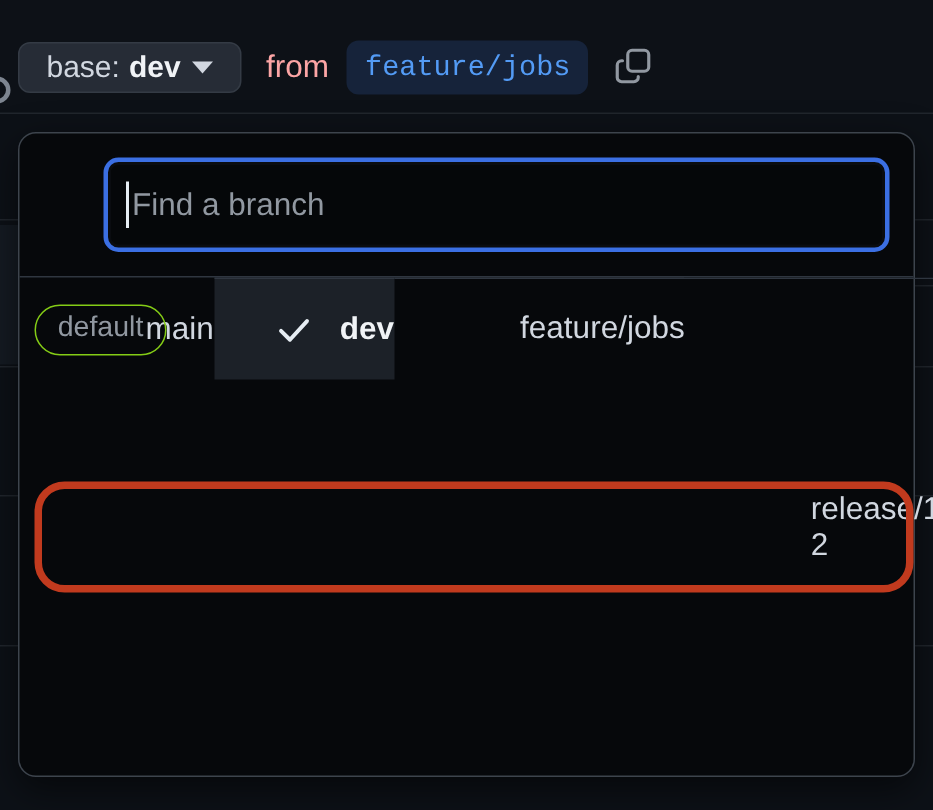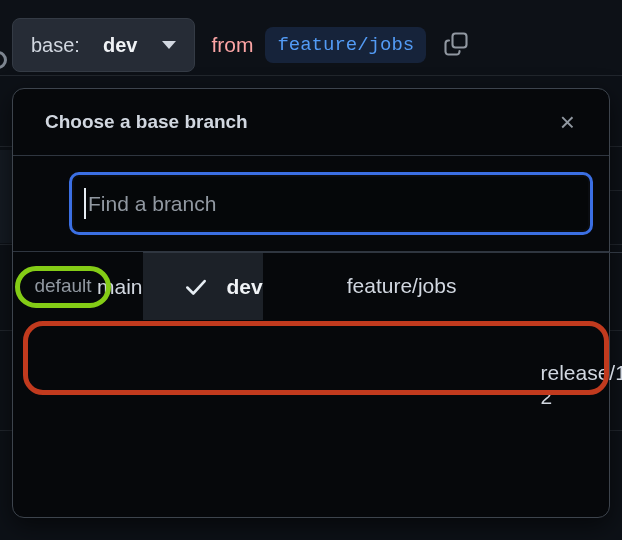--- a/index.html
+++ b/index.html
@@ -18,22 +18,22 @@
     position: absolute; left: -11px; top: 51px; width: 18px; height: 18px;
     border: 3px solid #7d8590; border-radius: 50%; z-index: 2; background: transparent;
   }
 
   
   .topbar {
     position: absolute; left: 12px; top: 22px; height: 46px;
     display: flex; align-items: center; z-index: 2;
   }
   .base-btn {
-    display: inline-flex; align-items: center; gap: 23px;
-    height: 54px; padding: 0 18px;
+    display: inline-flex; align-items: center; gap: 6px;
+    height: 34px; padding: 0 18px;
     background: #262c36; border: 1px solid #343b45; border-radius: 8px;
     font-size: 20px; color: #d1d7e0; cursor: pointer;
   }
   .base-btn .branch-name { font-weight: bold; color: #f0f3f6; }
   .caret {
     width: 0; height: 0; margin-left: 2px;
     border-left: 7px solid transparent; border-right: 7px solid transparent;
     border-top: 8px solid #d1d7e0;
   }
   .from-label { color: #fca5a5; font-size: 21px; margin: 0 12px 0 16px; }
@@ -87,21 +87,21 @@
   }
   .branch-row + .branch-row { border-top: 1px solid #2f3640; }
   .row-main { height: 70px; }
   .row-dev { height: 68px; background: #1c2128; font-weight: bold; color: #f0f3f6; }
   .row-feature { height: 66px; }
   .row-release { flex: 1; border-bottom-left-radius: 11px; border-bottom-right-radius: 11px; }
 
   .check-icon { position: absolute; left: 40px; top: 50%; transform: translateY(-50%); display: inline-flex; }
   .default-badge {
     position: absolute; right: 32px; top: 50%; transform: translateY(-50%);
-    border: 5px solid #84cc16; border-radius: 999px;
+    border: 1px solid #84cc16; border-radius: 999px;
     color: #9198a1; font-size: 19px; font-weight: normal;
     padding: 4px 14px 6px;
   }
 
   .highlight-ring {
     position: absolute; left: 10px; top: 232px; width: 586px; height: 74px;
     border: 5px solid #c13a1e; border-radius: 20px;
     pointer-events: none; z-index: 5;
   }
 </style>
@@ -129,24 +129,20 @@
     <span>
       <svg width="28" height="28" viewBox="0 0 24 24" fill="none" stroke="#9198a1" stroke-width="1.8" stroke-linecap="round" stroke-linejoin="round">
         <rect x="9" y="3" width="12" height="12" rx="2.5"></rect>
         <path d="M6 9 H5.5 A2.5 2.5 0 0 0 3 11.5 v7 A2.5 2.5 0 0 0 5.5 21 h7 A2.5 2.5 0 0 0 15 18.5 V18"></path>
       </svg>
     </span>
   </button>
 </div>
 
 <div class="dialog">
-  <div class="dialog-header">
-    <span class="dialog-title">Choose a base branch</span>
-    <button class="close-btn">×</button>
-  </div>
 
   <div class="search-section">
     <div class="search-wrap">
       <input class="search-input" type="text" placeholder="Find a branch" style="">
       <span class="text-cursor"></span>
     </div>
   </div>
 
   <div class="branch-list">
     <div class="branch-row row-main">

